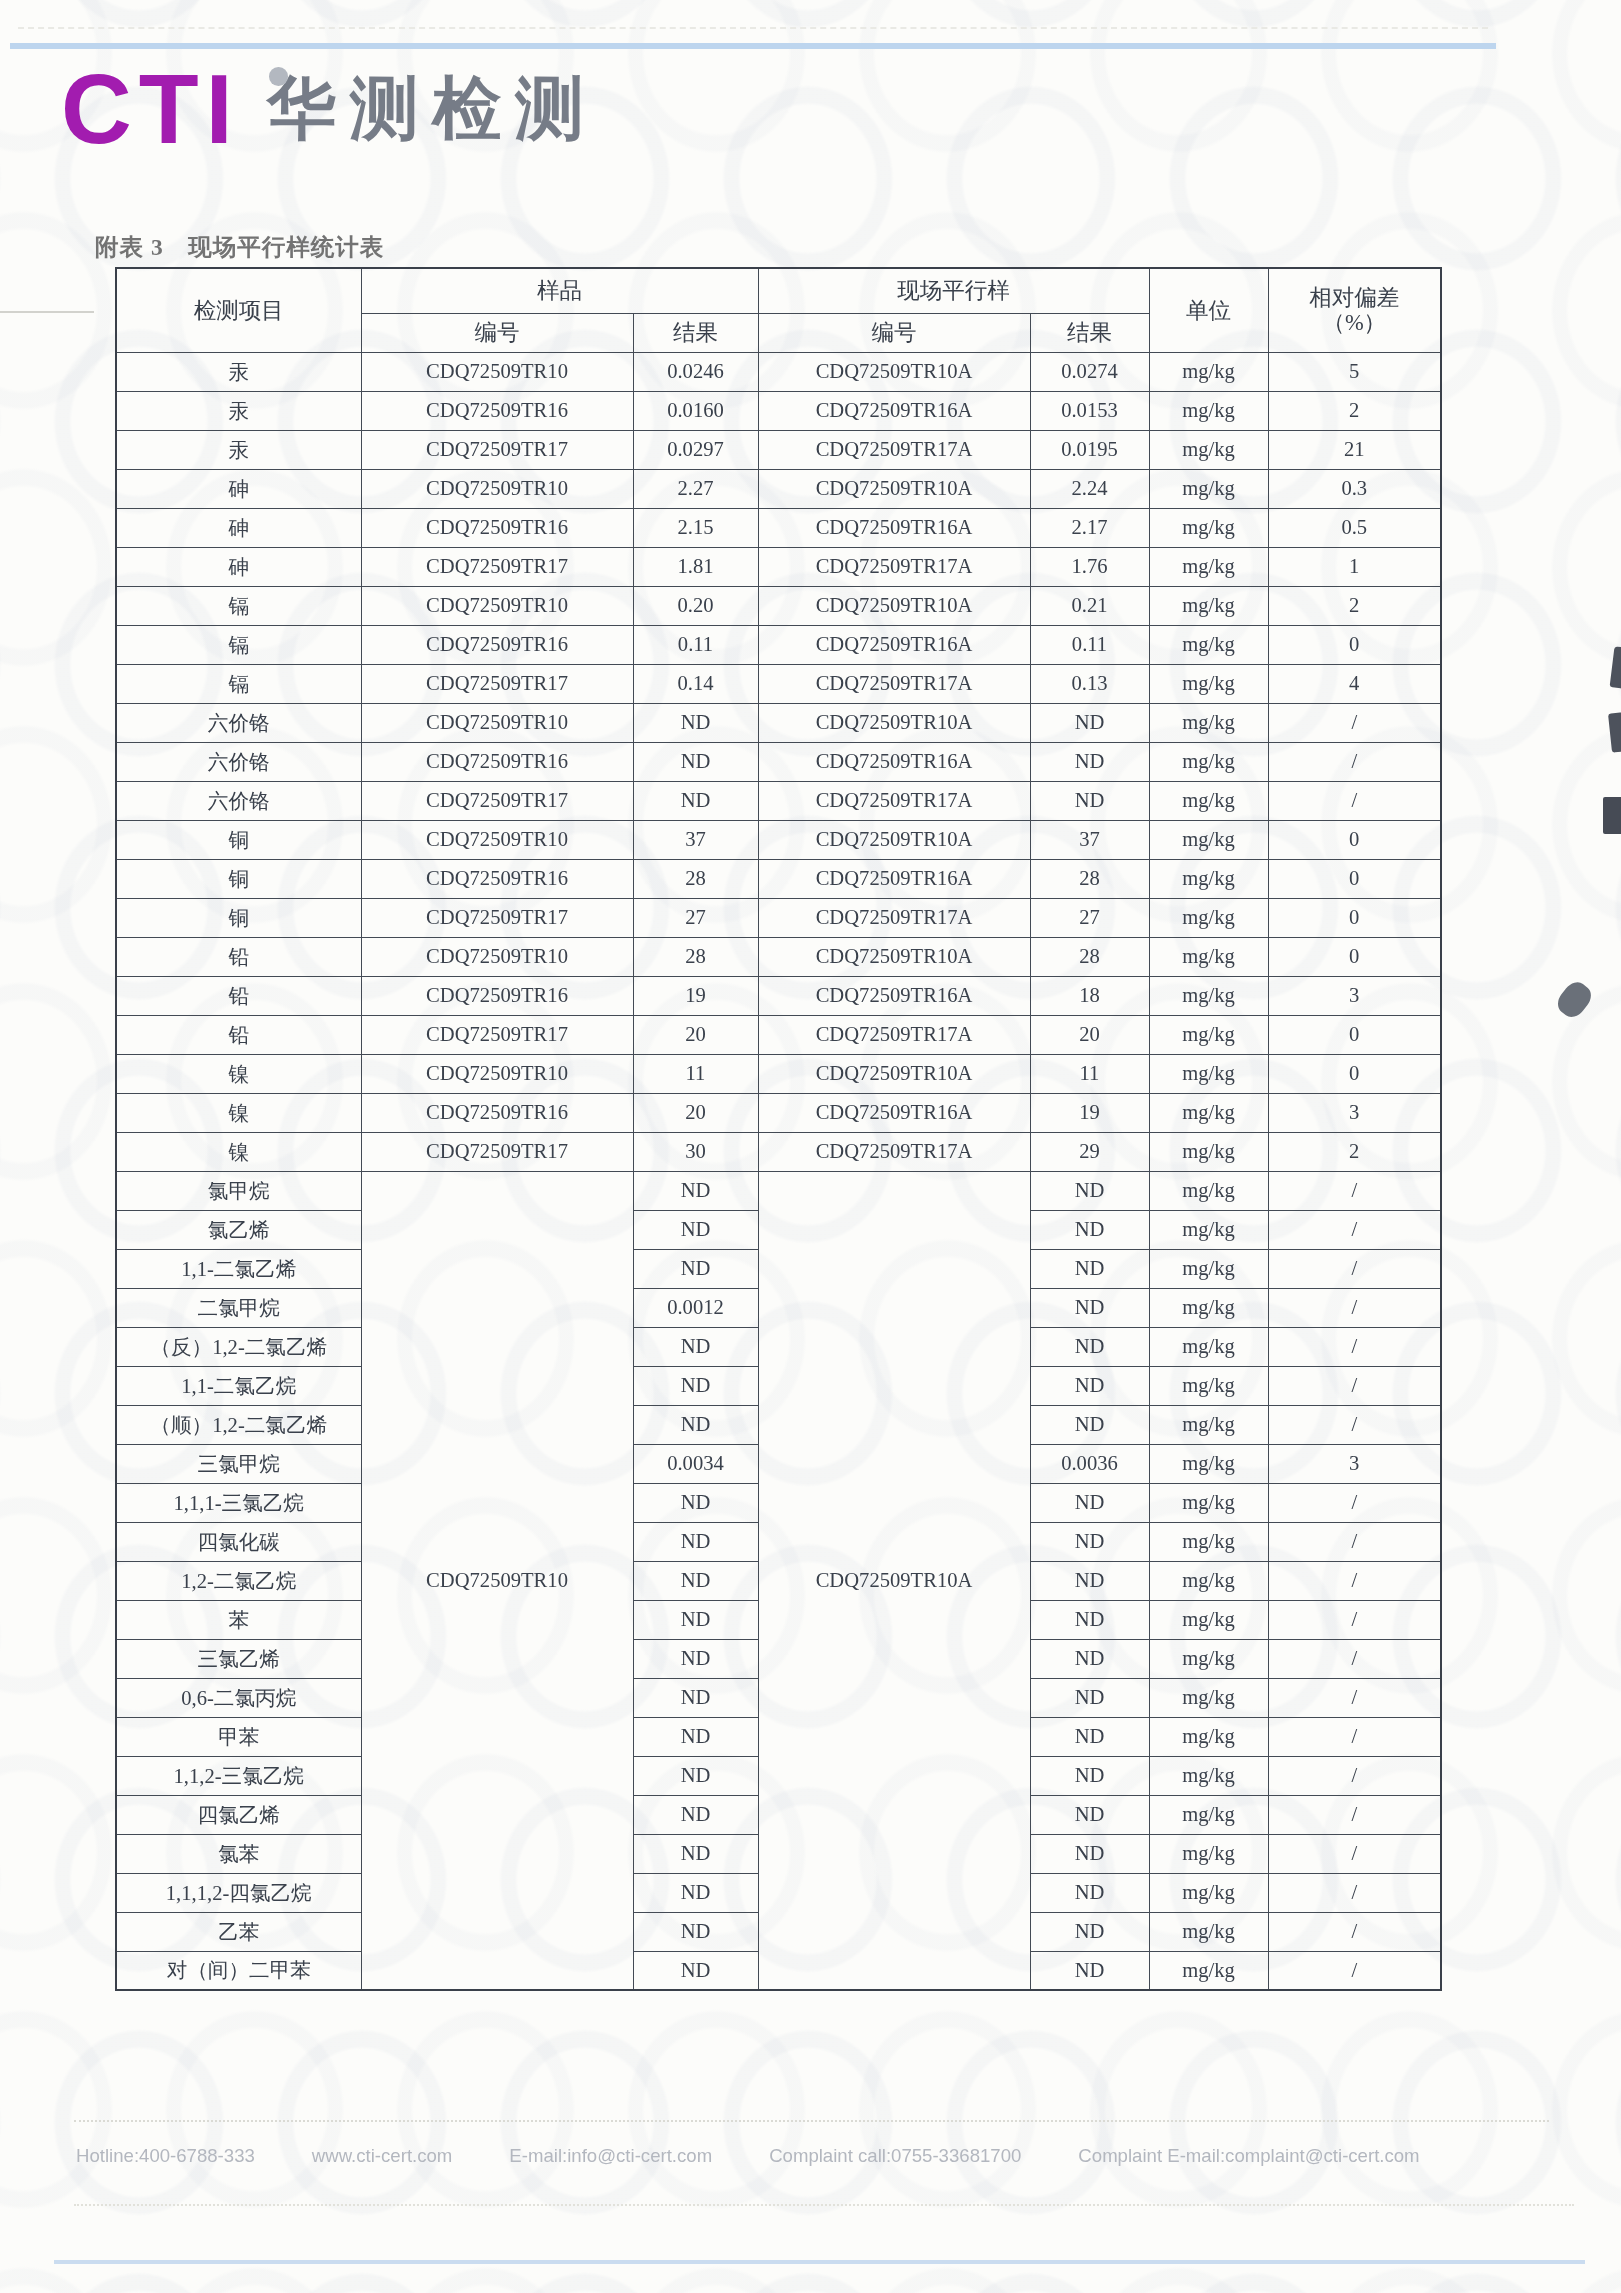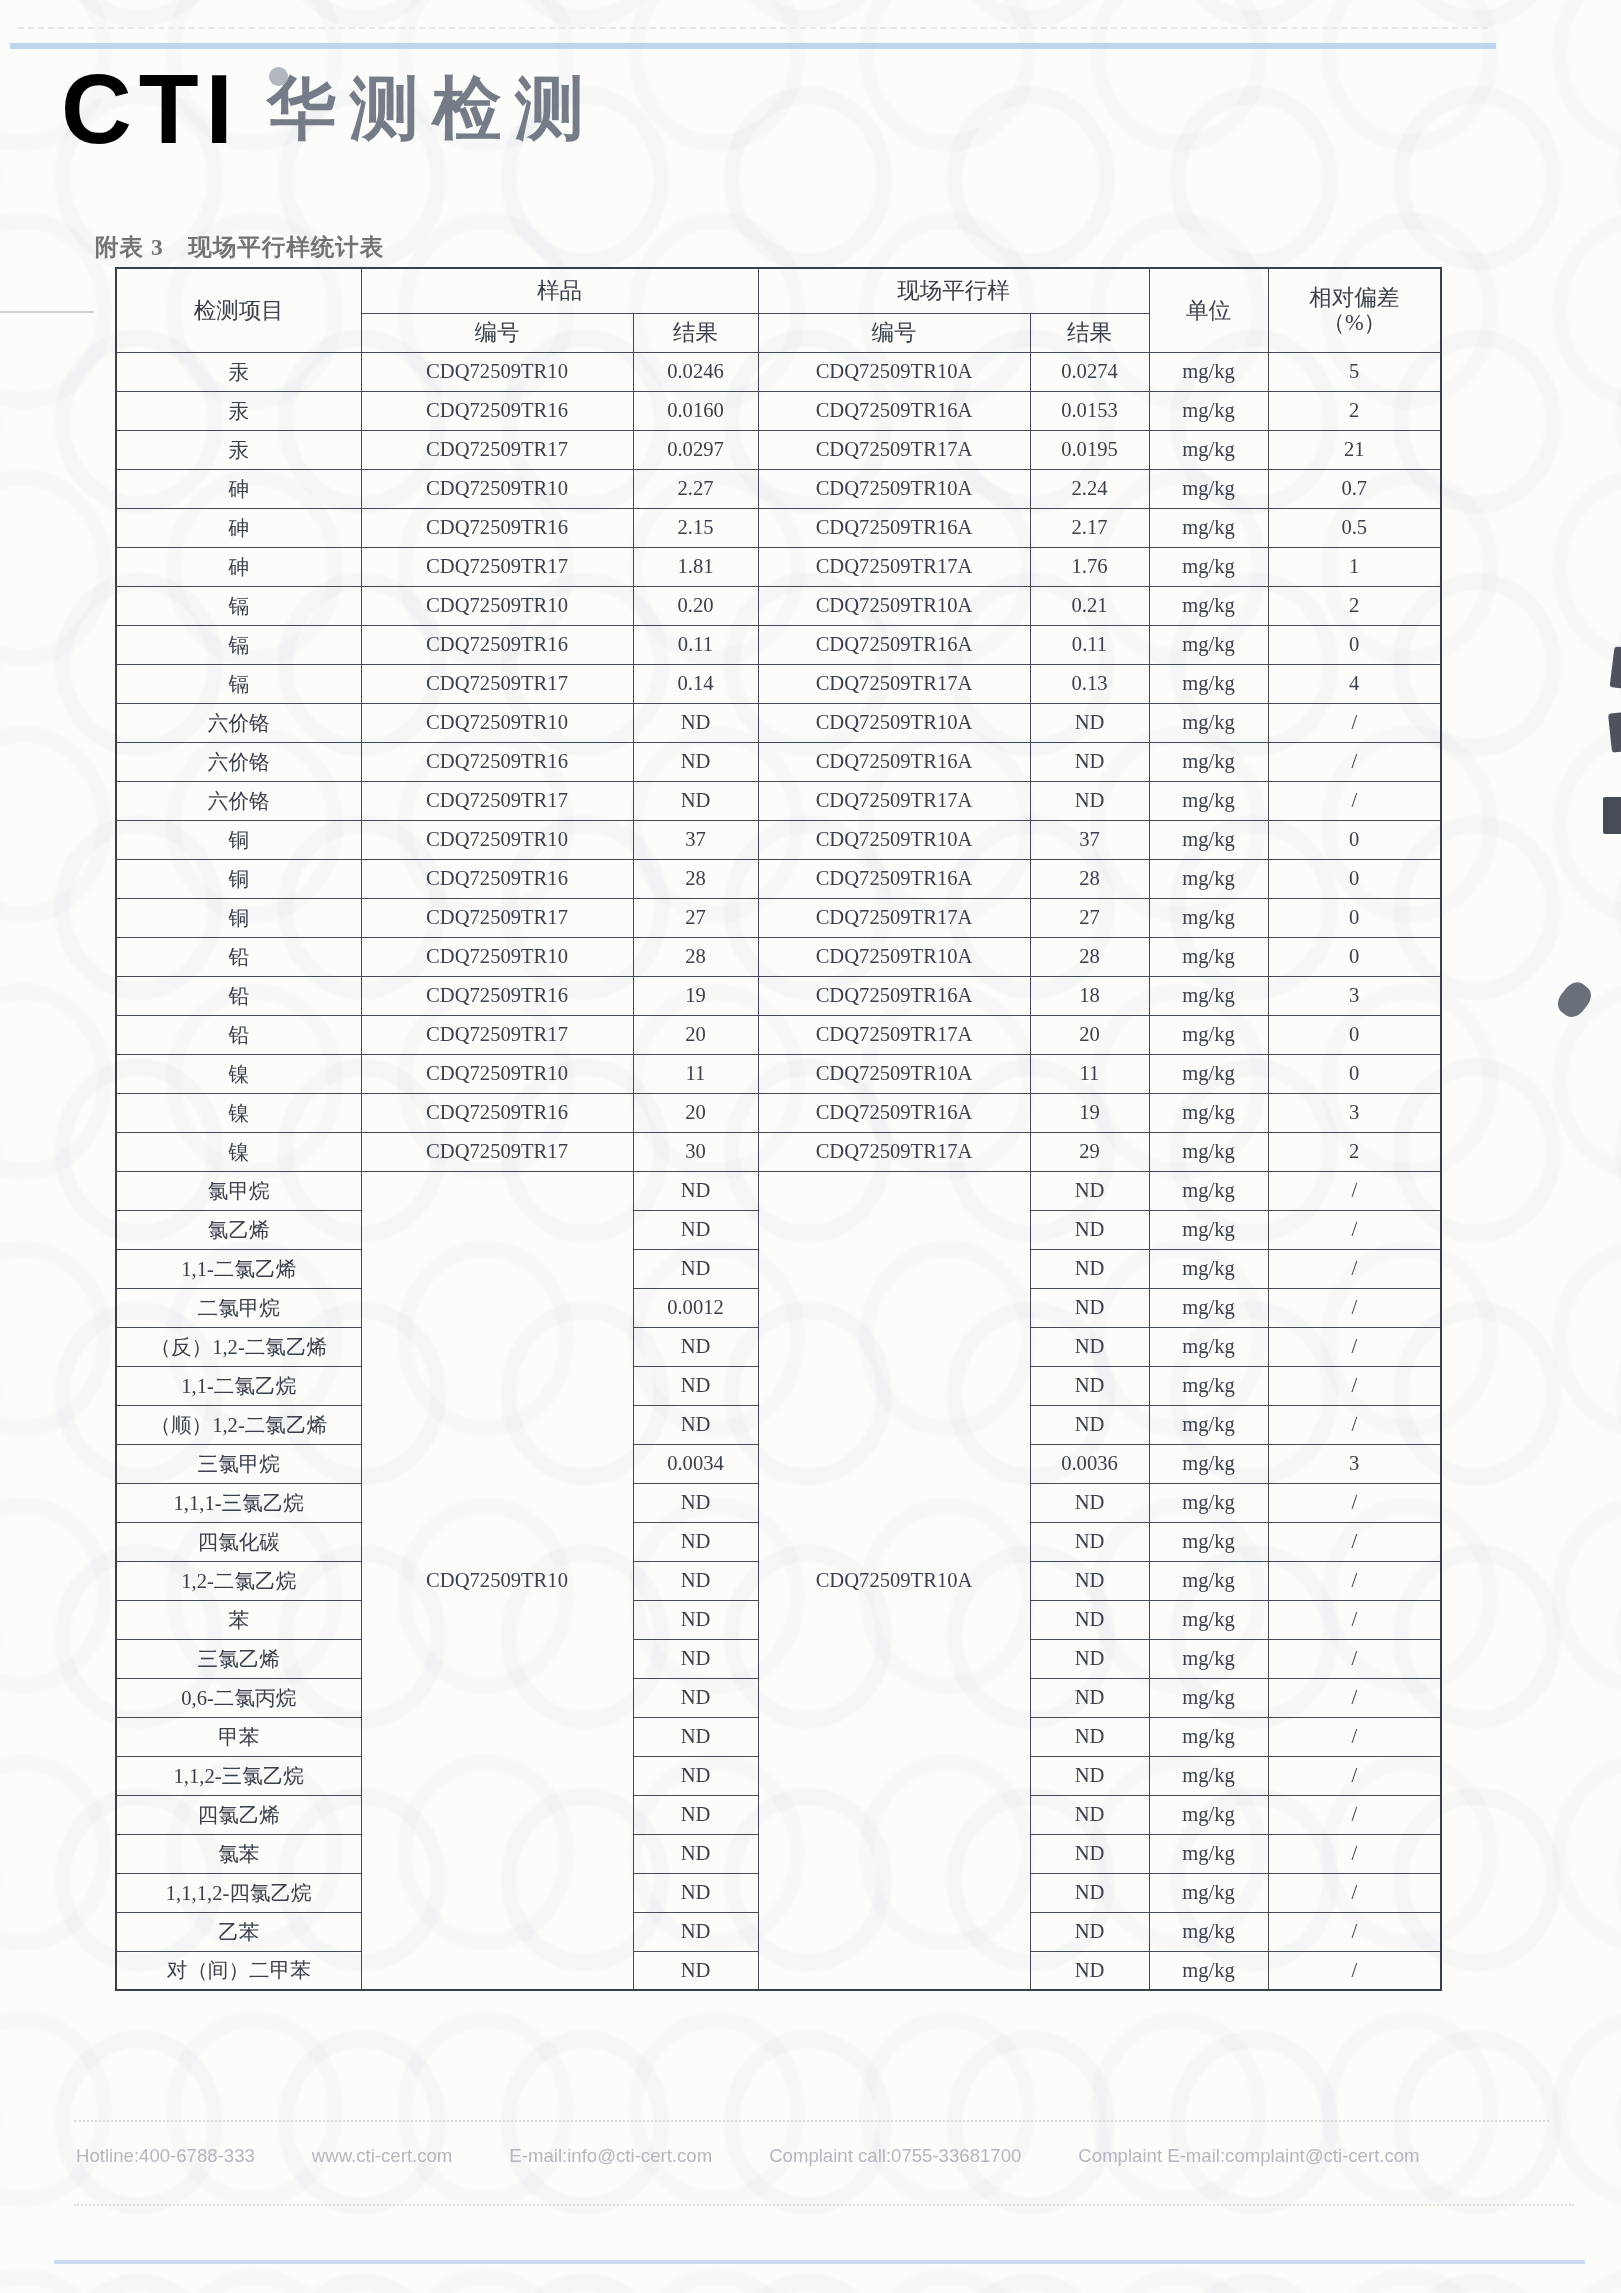--- a/index.html
+++ b/index.html
@@ -13,21 +13,21 @@
       radial-gradient(closest-side, transparent 60%, rgba(148,162,188,0.07) 63%, rgba(148,162,188,0.07) 74%, transparent 77%),
       radial-gradient(closest-side, transparent 62%, rgba(148,162,188,0.05) 65%, rgba(148,162,188,0.05) 75%, transparent 78%);
     background-size:223px 243px, 231px 257px;
     background-position:27.4px 57px, 139px 182px;
   }
   .top-dashed{position:absolute;top:26.5px;left:17.6px;width:1470px;border-top:2.9px dashed #e9e9e4;}
   .top-blue{position:absolute;top:43px;left:9.8px;width:1486px;height:5.9px;background:#bdd5ee;}
   .logo{position:absolute;top:65px;left:61px;height:88px;}
   .logo-cti{
     font-family:"Liberation Sans","DejaVu Sans",sans-serif;font-weight:bold;
-    font-size:98px;line-height:88px;color:#000000;letter-spacing:6.9px;
+    font-size:98px;line-height:88px;color:#a21caf;letter-spacing:6.9px;
   }
   .logo-dot{position:absolute;left:208px;top:2px;width:18.6px;height:18.6px;border-radius:50%;background:#b3b8c0;}
   .logo-cn{
     font-family:"Liberation Serif","DejaVu Serif",serif;font-weight:bold;
     font-size:69px;line-height:88px;color:#767c87;letter-spacing:13.7px;margin-left:27.4px;
     vertical-align:top;
     text-align:right;
   }
   .stray-line{position:absolute;top:311px;left:0;width:94px;border-top:2px solid #d2d2cd;}
   .caption{
@@ -132,21 +132,21 @@
         <td>mg/kg</td>
         <td>21</td>
       </tr>
       <tr>
         <td>砷</td>
         <td>CDQ72509TR10</td>
         <td>2.27</td>
         <td>CDQ72509TR10A</td>
         <td>2.24</td>
         <td>mg/kg</td>
-        <td>0.7</td>
+        <td>0.3</td>
       </tr>
       <tr>
         <td>砷</td>
         <td>CDQ72509TR16</td>
         <td>2.15</td>
         <td>CDQ72509TR16A</td>
         <td>2.17</td>
         <td>mg/kg</td>
         <td>0.5</td>
       </tr>

